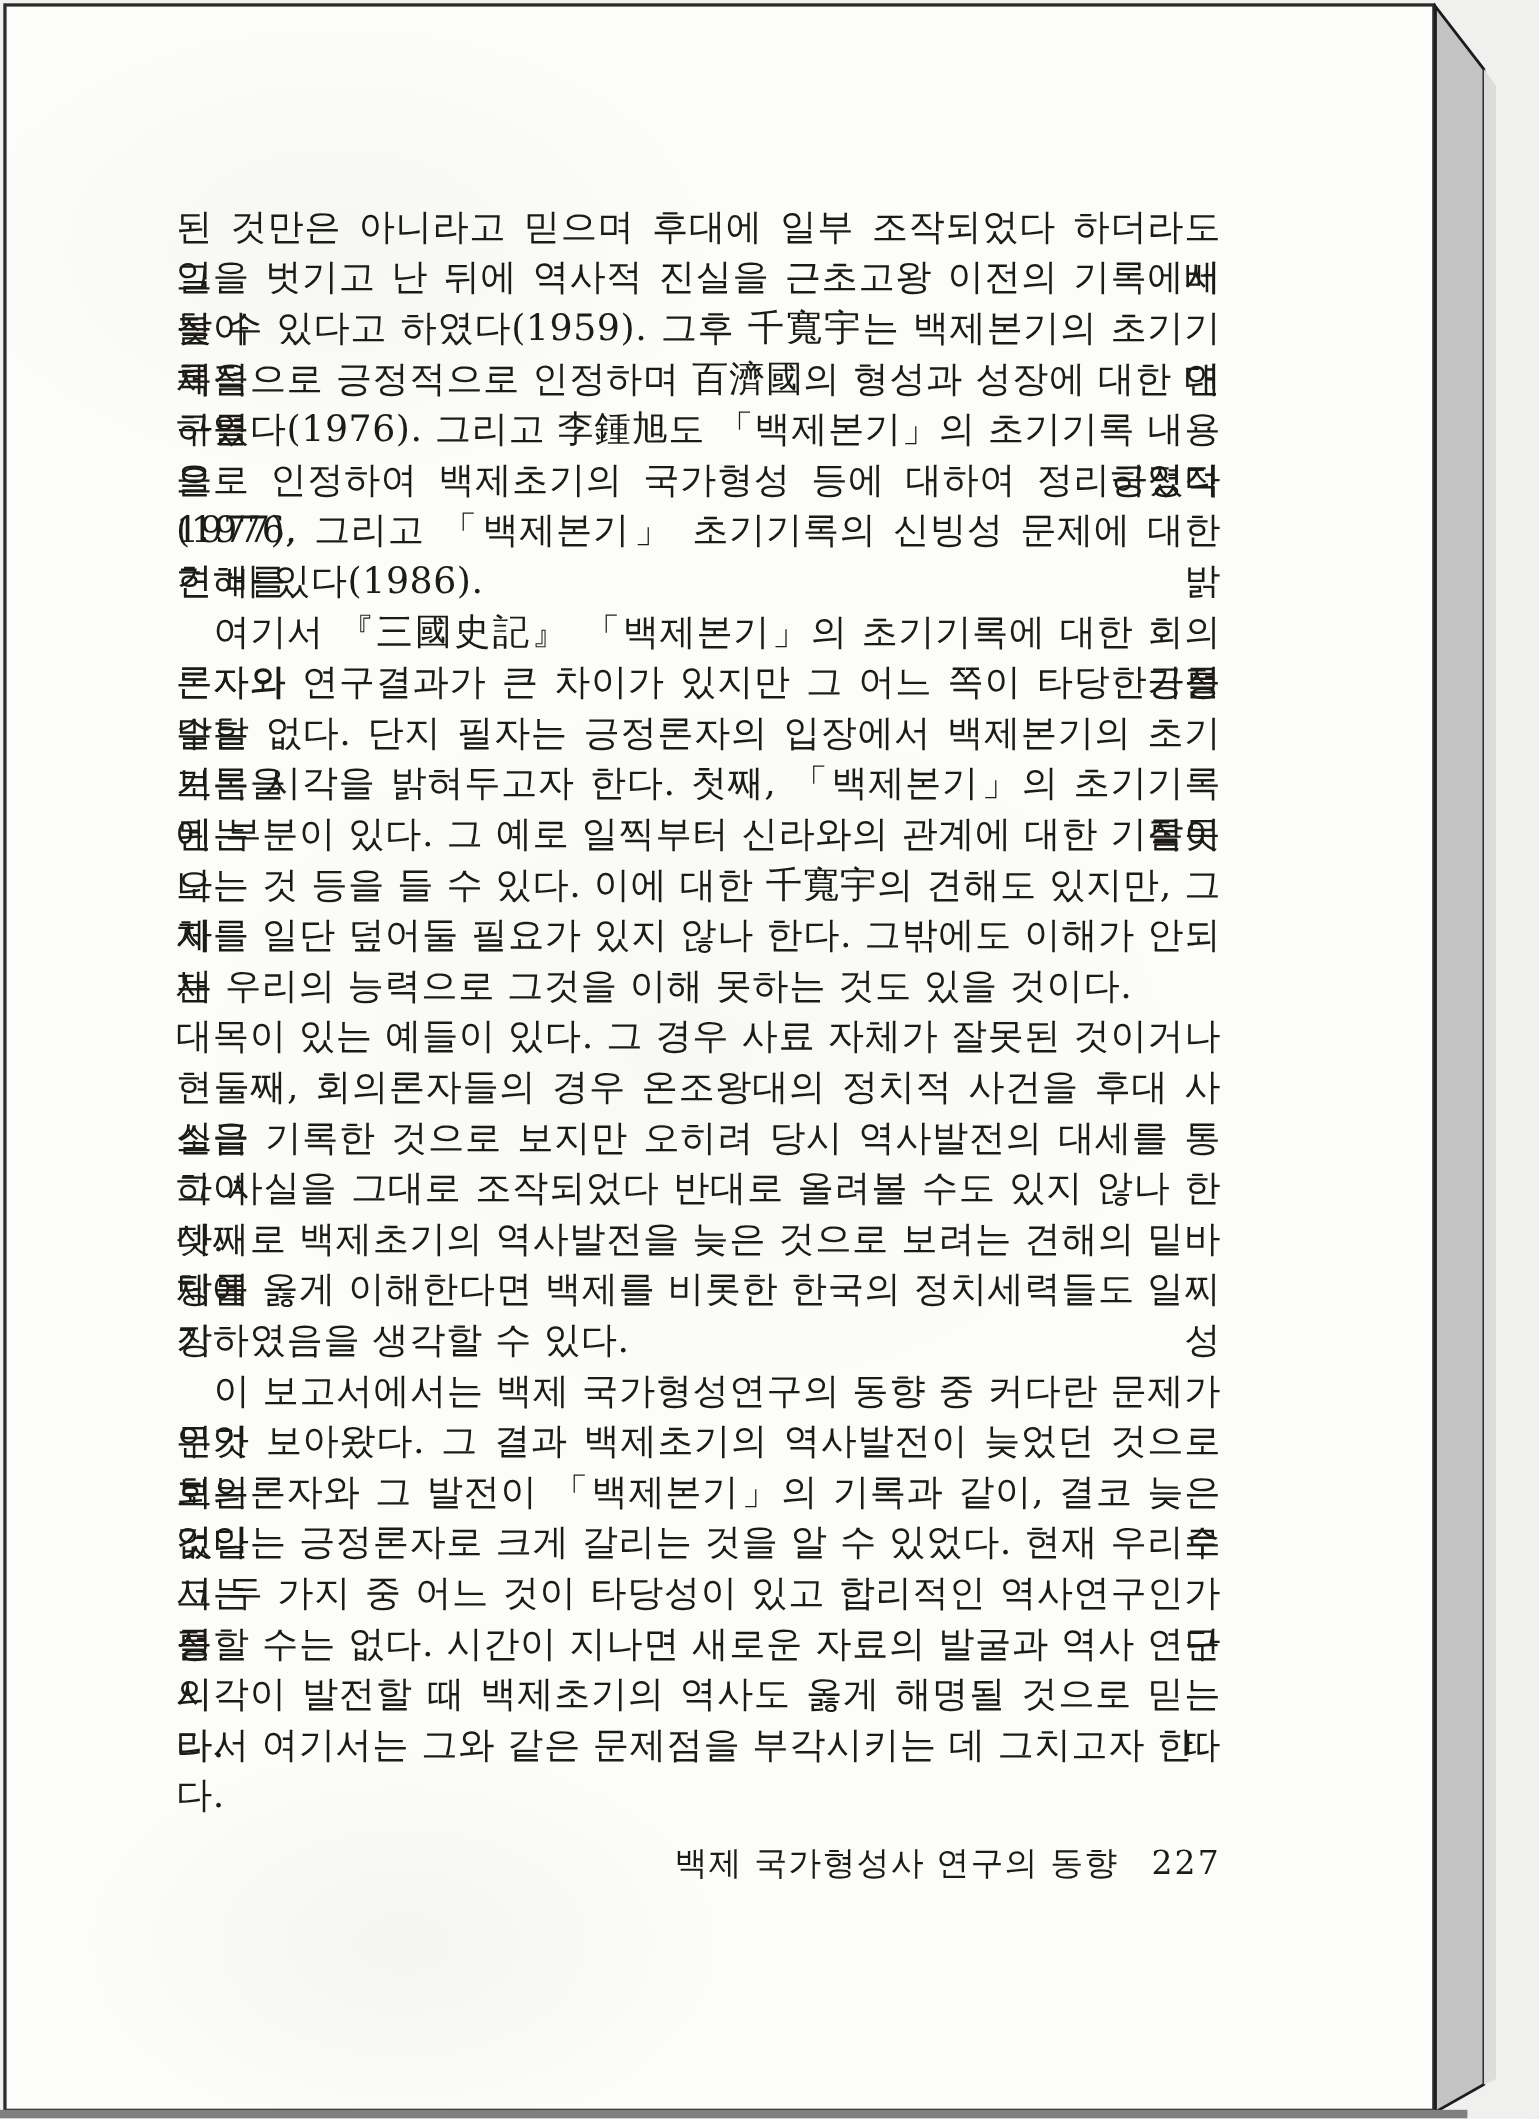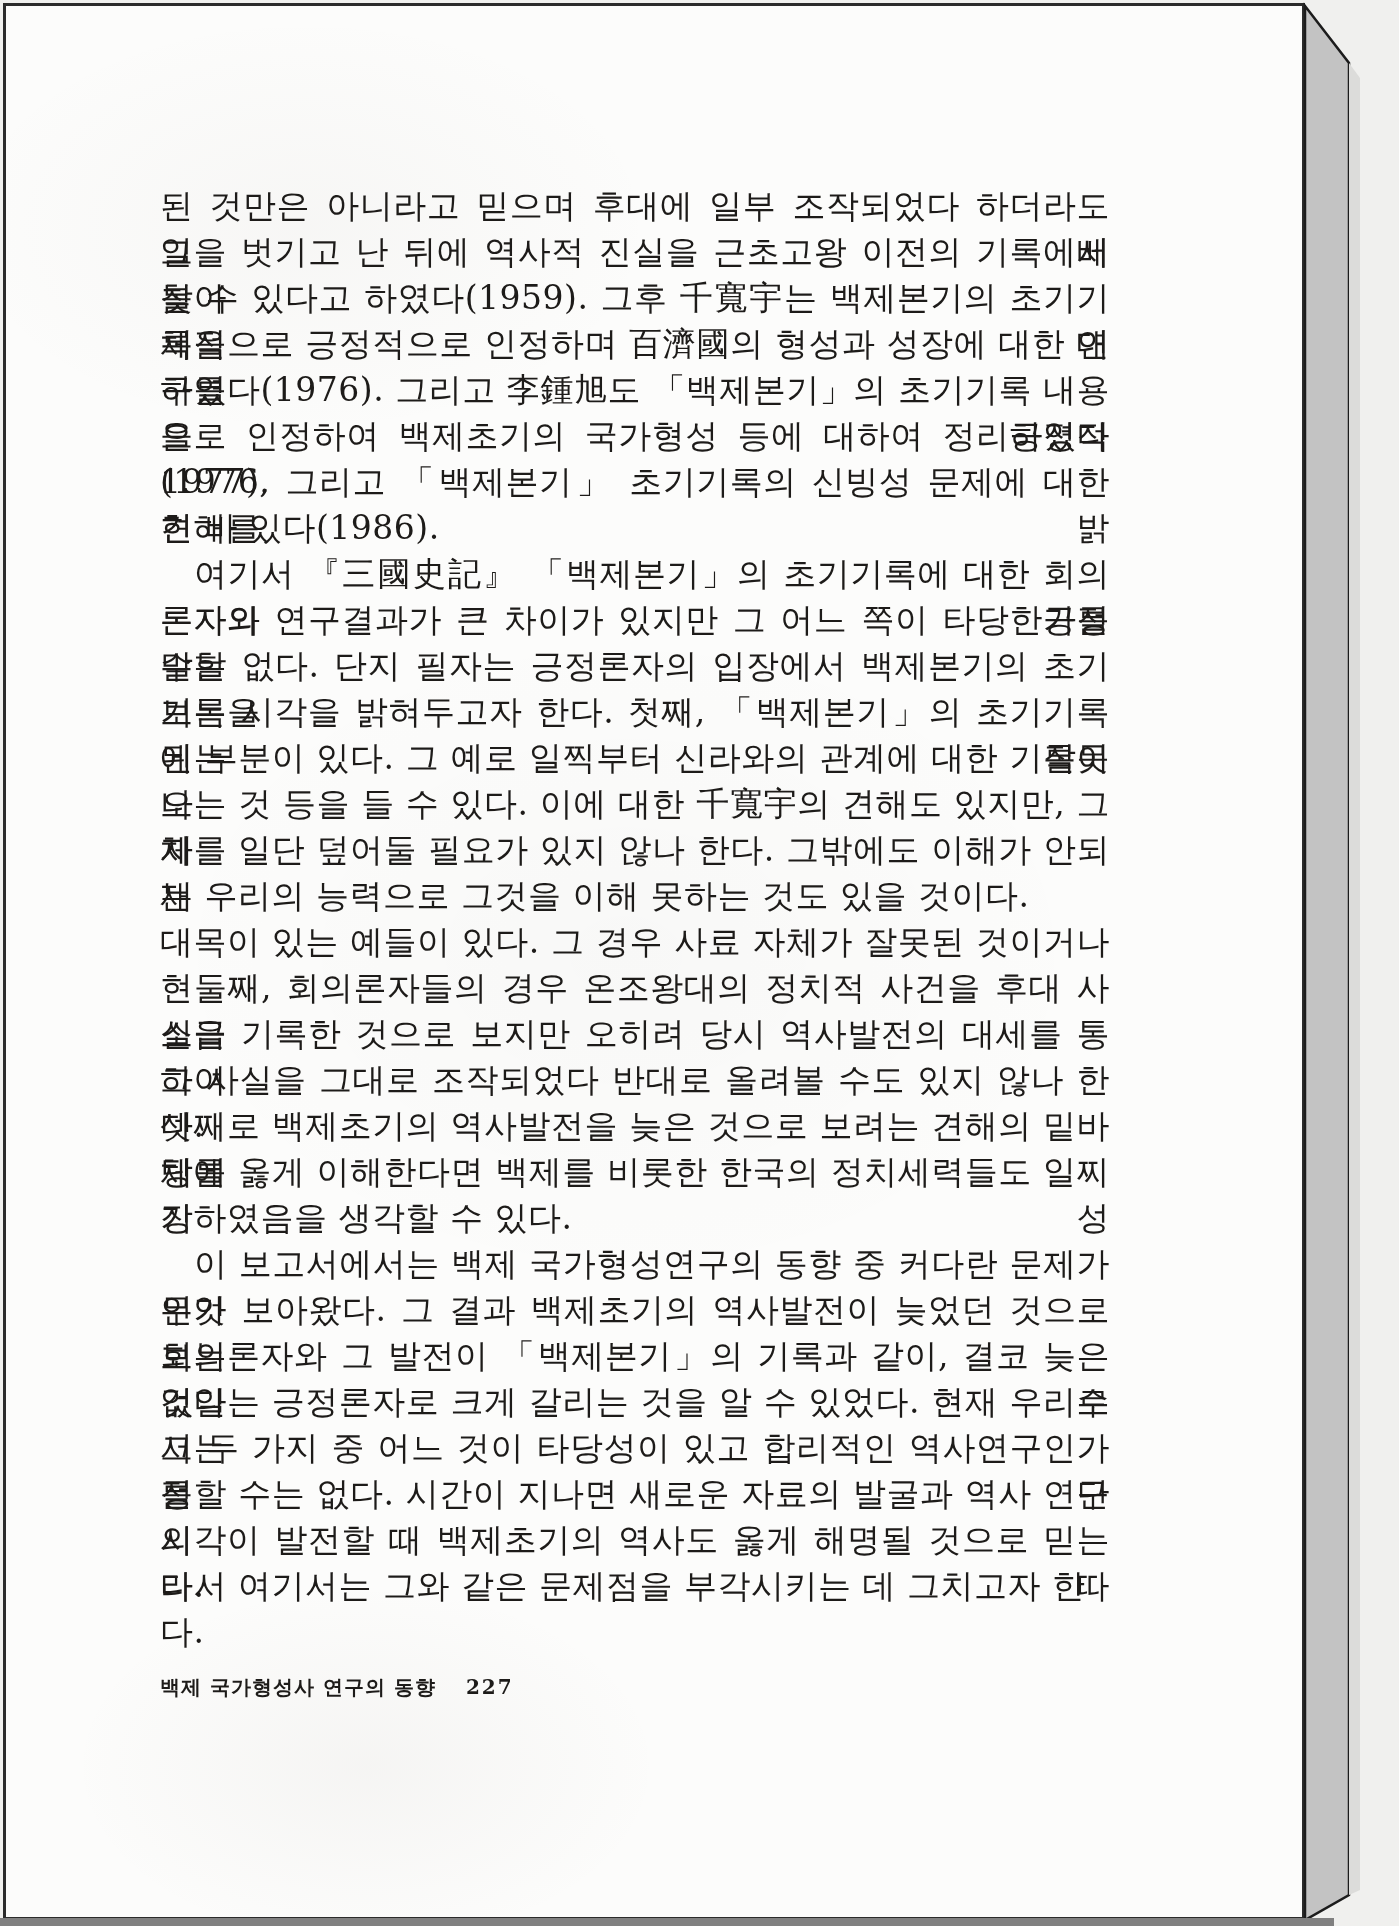--- a/index.html
+++ b/index.html
@@ -53,24 +53,24 @@
   .line.flush{
     text-align:left;
   }
   .line.indent{
     text-indent:34px;
   }
   .footer{
     position:absolute;
     left:160px;top:1674px;
     width:950px;
-    text-align:left;
+    text-align:right;
     color:#1d1b19;
-    font-size:20px;
-    font-weight:bold;
+    font-size:30px;
+    font-weight:normal;
     letter-spacing:1px;
   }
   .footer .pageno{
     margin-left:30px;
     letter-spacing:2px;
   }
 </style>
 </head>
 <body>
 

